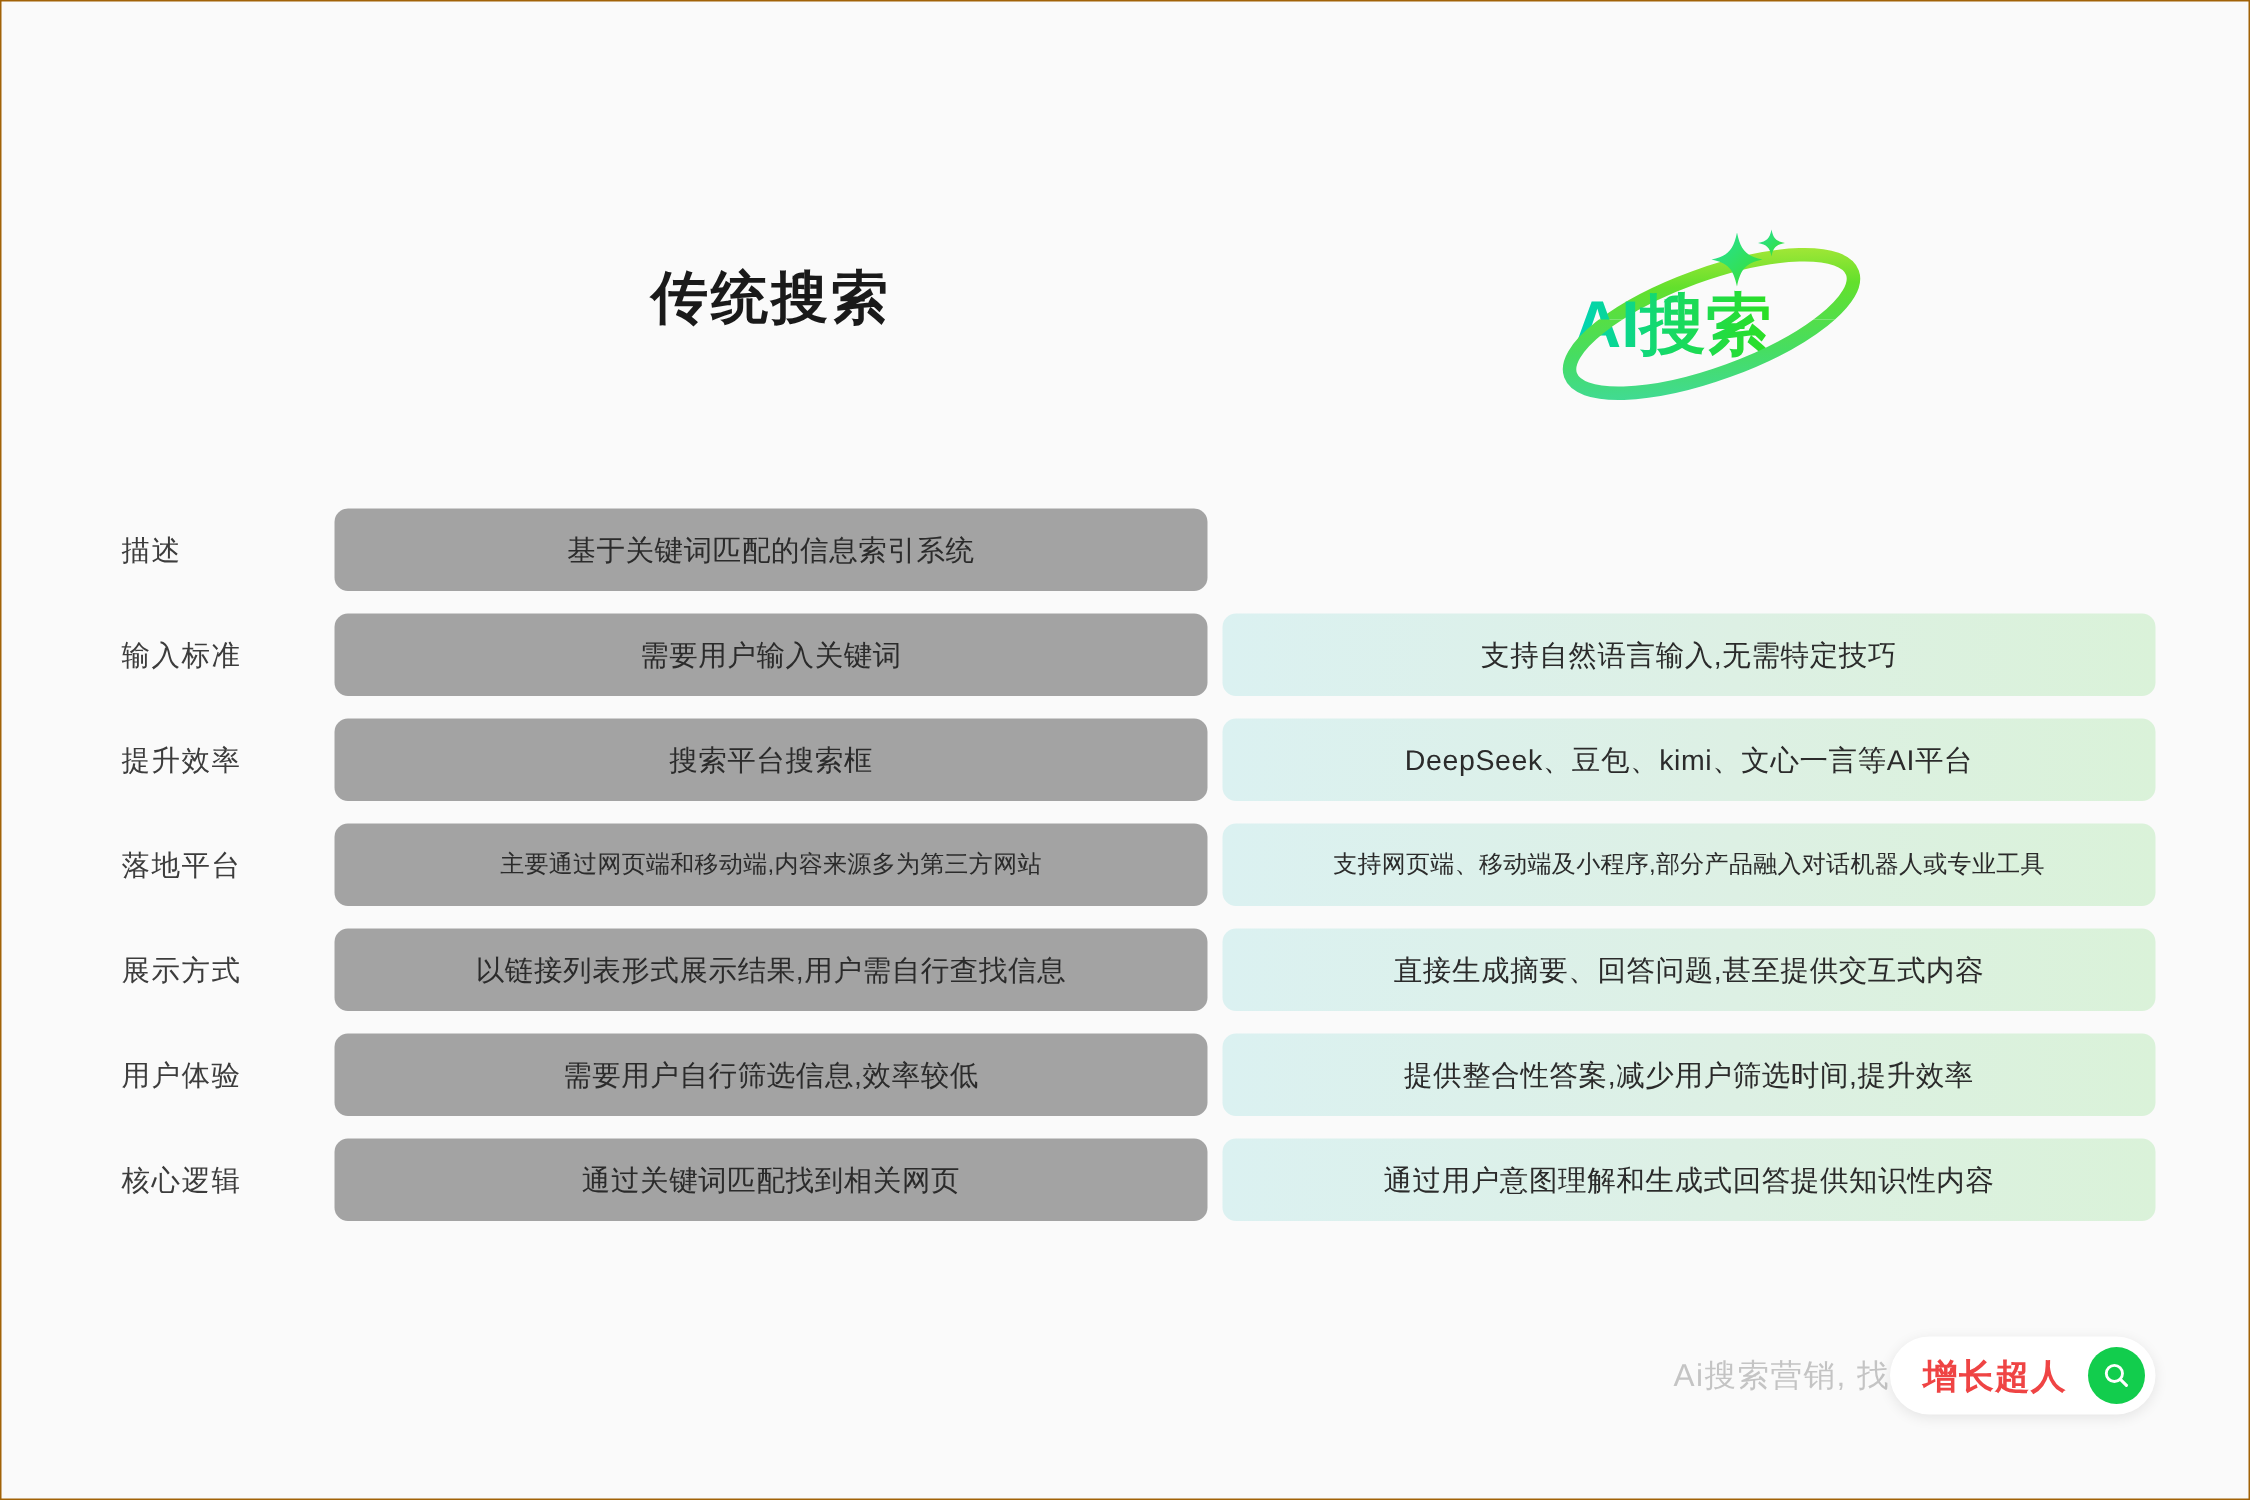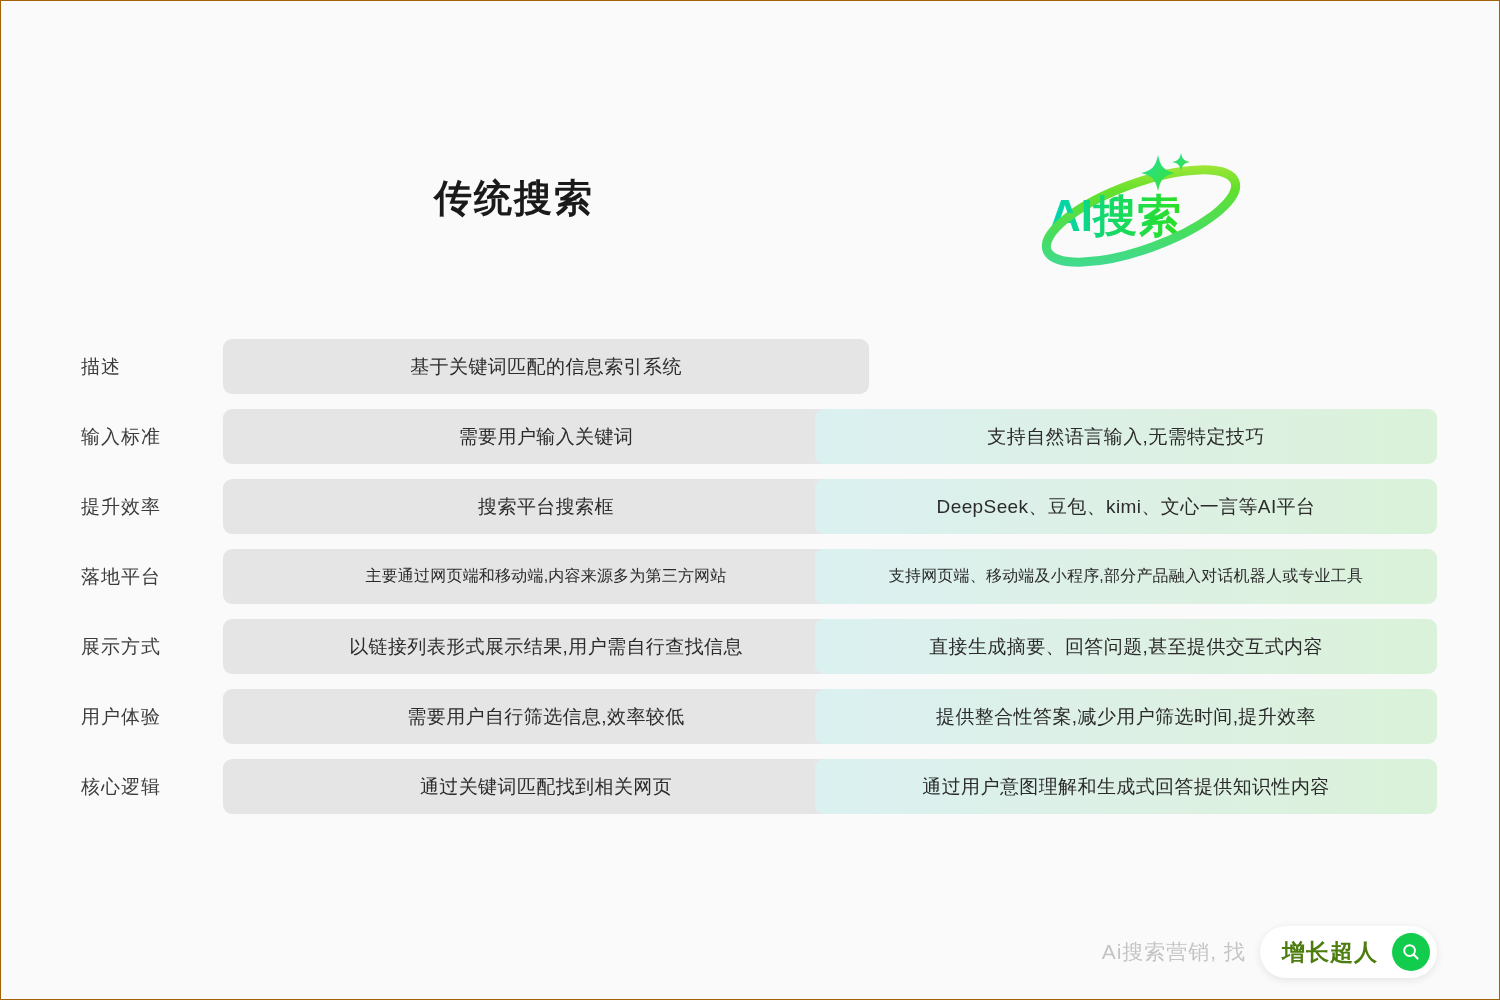--- a/index.html
+++ b/index.html
@@ -71,58 +71,58 @@
     align-items:center;
     justify-content:center;
     text-align:center;
     padding:0 14px;
     font-size:19px;
     color:#2b2b2b;
     letter-spacing:0.4px;
   }
   .cell-left{
     left:222px;
-    width:646px;
-    background:#e5e5e5;
+    width:582px;
+    background:#a3a3a3;
   }
   .cell-right{
     left:814px;
     width:622px;
     background:linear-gradient(90deg,#dbf1f1 0%,#ddf0e4 55%,#daf2d9 100%);
   }
   .cell.small{ font-size:16px; letter-spacing:0.2px; }
 
   
   .watermark{
     position:absolute;
-    right:62px; bottom:21px;
-    display:flex;
-    align-items:center;
-    gap:14px;
+    right:62px; bottom:56px;
+    display:flex;
+    align-items:center;
+    gap:0;
     justify-content:flex-end;
   }
   .wm-text{
     font-size:21px;
     color:#c4c4c4;
     letter-spacing:1px;
     white-space:nowrap;
   }
   .wm-pill{
     display:flex;
     align-items:center;
     gap:14px;
     background:#ffffff;
     border-radius:28px;
     padding:7px 7px 7px 22px;
     box-shadow:0 2px 9px rgba(0,0,0,0.09);
   }
   .wm-brand{
     font-size:23px;
     font-weight:bold;
-    color:#4d7c0f;
+    color:#ef4444;
     letter-spacing:1px;
     white-space:nowrap;
   }
   .wm-icon{
     width:38px; height:38px;
     border-radius:50%;
     background:#12cd4d;
     display:flex;
     align-items:center;
     justify-content:center;

